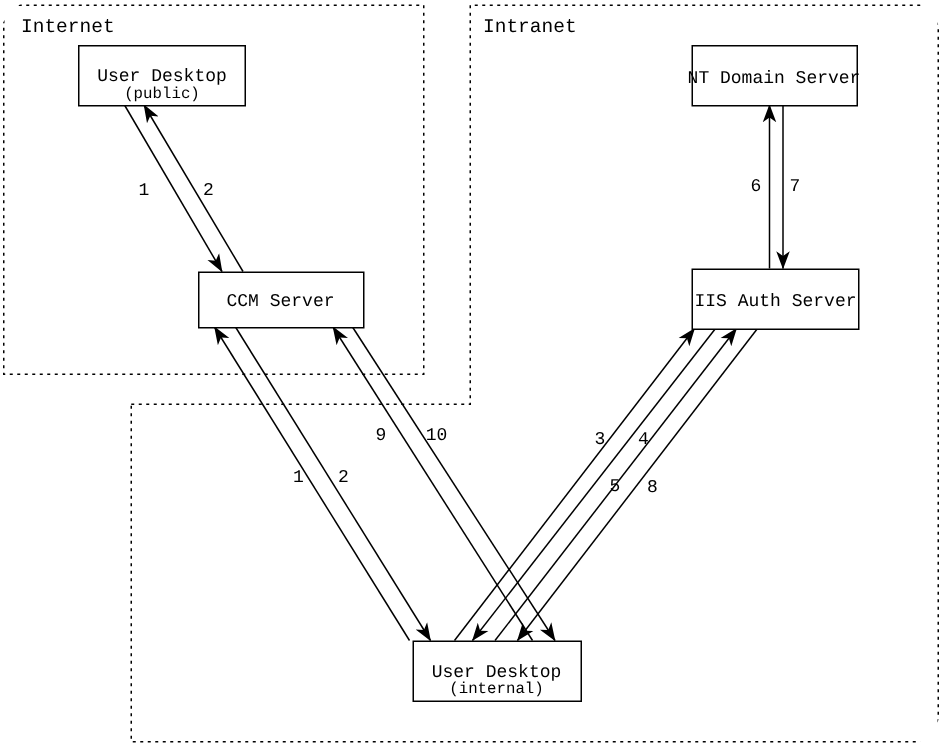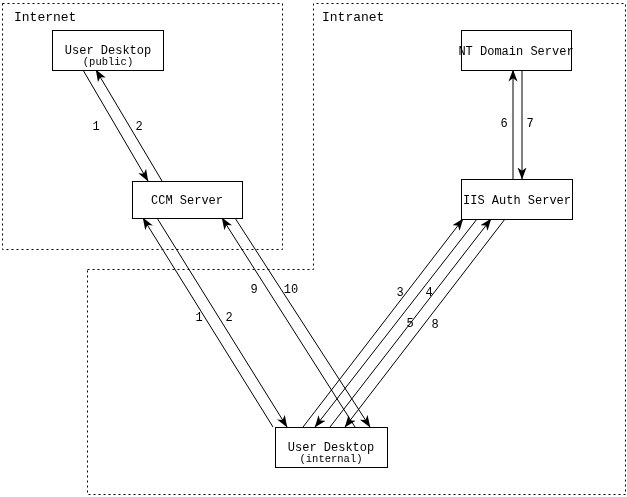--- a/index.html
+++ b/index.html
@@ -2,20 +2,21 @@
 <html><head>
 <meta charset="utf-8">
 <style>
   html, body { margin: 0; padding: 0; background: #ffffff; }
   .stage {
     position: relative;
     width: 627px;
     height: 497px;
     background: #ffffff;
     overflow: hidden;
+    border-radius: 25px;
   }
   svg { display: block; }
   svg text {
     font-family: "Liberation Mono", "DejaVu Sans Mono", monospace;
     fill: #000000;
   }
   .region-label { font-size: 13px; }
   .node-box { fill: #ffffff; stroke: #000000; stroke-width: 1; }
   .node-title { font-size: 12px; text-anchor: middle; }
   .node-subtitle { font-size: 10.5px; text-anchor: middle; }

